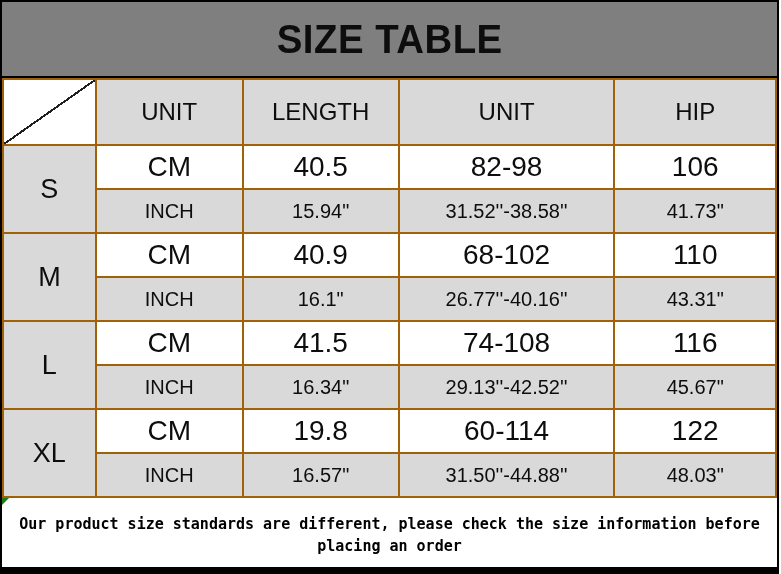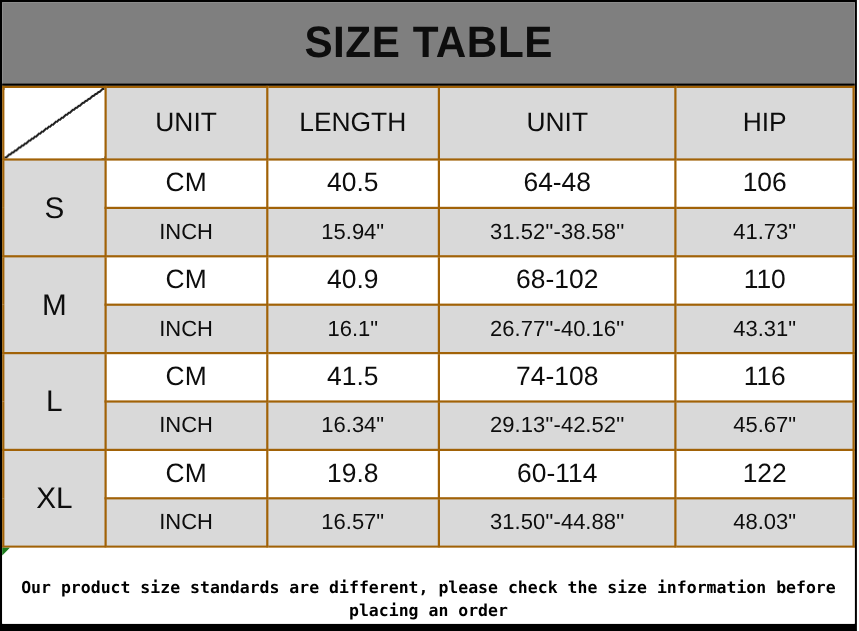--- a/index.html
+++ b/index.html
@@ -41,32 +41,32 @@
     background:
       linear-gradient(to bottom right,
         rgba(0,0,0,0) calc(50% - 1px),
         #1f1f1f calc(50% - 1px),
         #1f1f1f calc(50% + 1px),
         rgba(0,0,0,0) calc(50% + 1px)),
       #ffffff;
   }
   tbody tr { height: 44px; }
   tbody th.size-cell { background: #d9d9d9; font-size: 27px; }
-  tbody tr.row-cm td { background: #ffffff; font-size: 24px; }
+  tbody tr.row-cm td { background: #ffffff; font-size: 28px; }
   tbody tr.row-inch td { background: #d9d9d9; font-size: 20px; }
   .col-size   { width: 12.0%; }
   .col-unit   { width: 19.0%; }
   .col-length { width: 20.2%; }
   .col-waist  { width: 27.9%; }
   .col-hip    { width: 20.9%; }
   footer.note-bar {
     flex: 1 1 auto;
     background: #ffffff;
     position: relative;
-    display: flex; align-items: flex-end; justify-content: center;
+    display: flex; align-items: center; justify-content: center;
   }
   .green-marker {
     position: absolute; top: 0; left: 0;
     width: 0; height: 0;
     border-top: 7px solid #1c7a1c;
     border-right: 7px solid transparent;
   }
   footer.note-bar p {
     font-family: "DejaVu Sans Mono", "Liberation Mono", monospace;
     font-weight: 700; font-size: 15px; line-height: 1.45;
@@ -99,21 +99,21 @@
         <th>UNIT</th>
         <th>HIP</th>
       </tr>
     </thead>
     <tbody>
 
       <tr class="row-cm">
         <th class="size-cell" rowspan="2">S</th>
         <td>CM</td>
         <td>40.5</td>
-        <td>64-48</td>
+        <td>82-98</td>
         <td>106</td>
       </tr>
       <tr class="row-inch">
         <td>INCH</td>
         <td>15.94"</td>
         <td>31.52''-38.58''</td>
         <td>41.73"</td>
       </tr>
 
       <tr class="row-cm">

